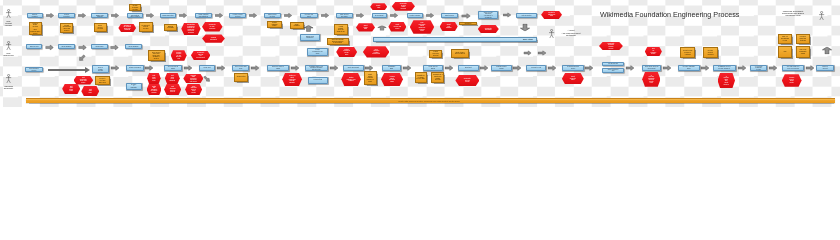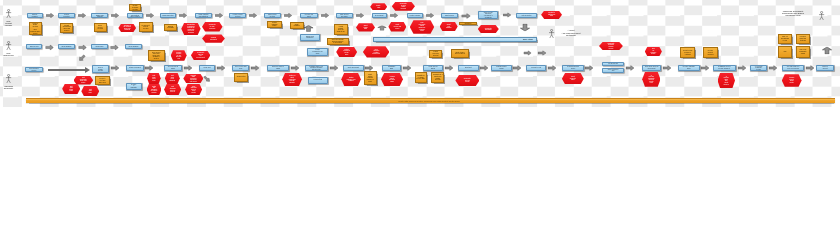--- a/index.html
+++ b/index.html
@@ -35,20 +35,21 @@
 .longarrow{position:absolute;background:#6e6e6e;}
 .longarrow:after{content:"";position:absolute;right:-5.5px;top:50%;
   transform:translateY(-50%);border-left:5.5px solid #6e6e6e;
   border-top:3.4px solid transparent;border-bottom:3.4px solid transparent;}
 </style>
 </head>
 <body>
 
 <div id="stage">
   <div id="chk"></div>
+  <div id="title">Wikimedia Foundation Engineering Process</div>
   <div id="layer">
       <div class="node proc" style="left: 26.5px; top: 12.9px; width: 16.3px; height: 5.5px; font-size: 1.45px;">
         <span class="lbl">Strategy
 Planning</span>
       </div>
       <div class="node proc" style="left: 58.4px; top: 12.9px; width: 16.4px; height: 5.5px; font-size: 1.45px;">
         <span class="lbl">Product
 Definition</span>
       </div>
       <div class="node proc" style="left: 91.2px; top: 12.9px; width: 17.2px; height: 5.5px; font-size: 1.45px;">

